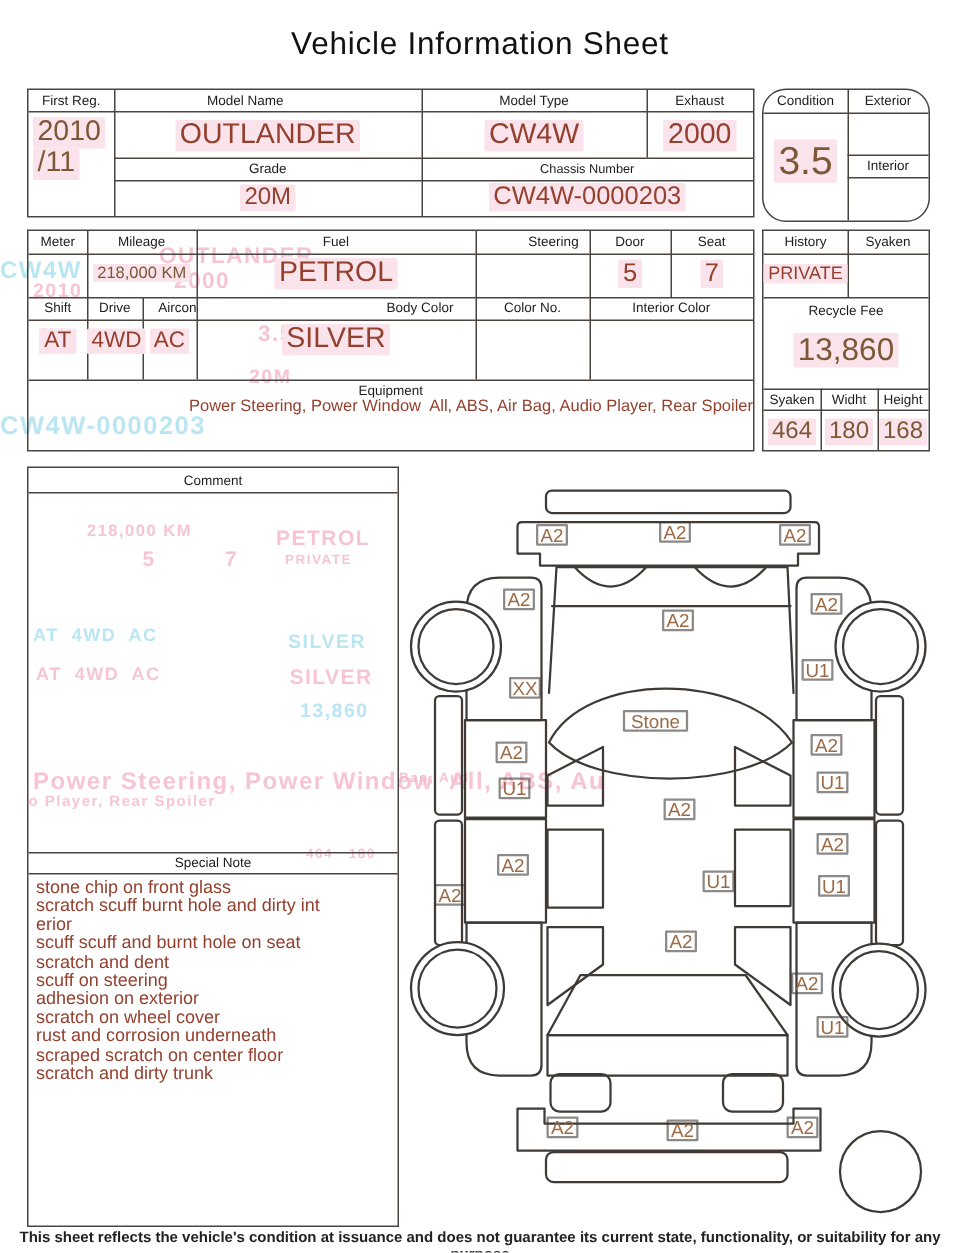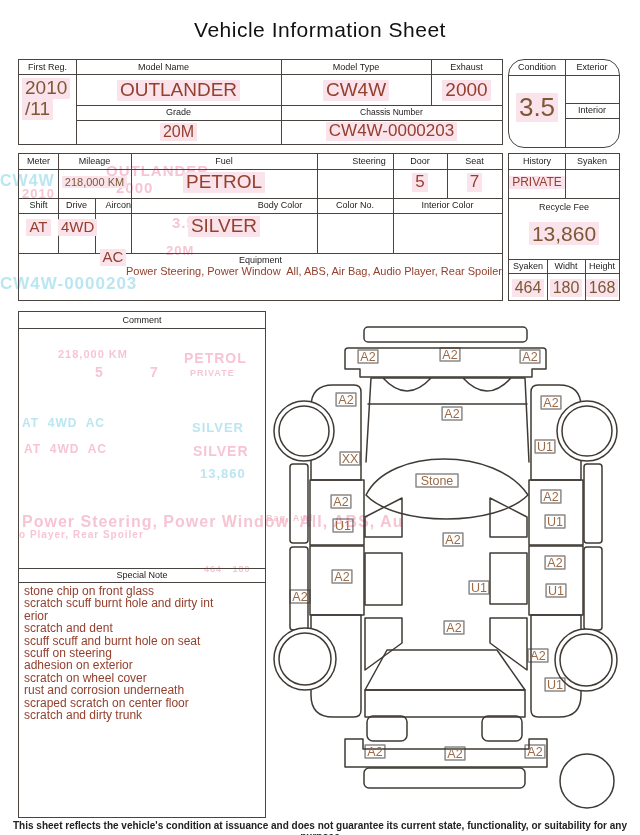--- a/index.html
+++ b/index.html
@@ -120,21 +120,21 @@
     <div class="val red" style="left:374px;top:19px;width:54px;font-size:17px;"><span class="hl">5</span></div>
     <div class="val red" style="left:428px;top:19px;width:55px;font-size:17px;"><span class="hl">7</span></div>
     <div class="lbl" style="left:0;top:44px;width:39px;">Shift</div>
     <div class="lbl" style="left:39px;top:44px;width:37px;">Drive</div>
     <div class="lbl" style="left:76px;top:44px;width:36px;text-align:right;">Aircon</div>
     <div class="lbl" style="left:124px;top:44px;width:186px;margin-left:44px;">Body Color</div>
     <div class="lbl" style="left:298px;top:44px;width:76px;">Color No.</div>
     <div class="lbl" style="left:374px;top:44px;width:109px;">Interior Color</div>
     <div class="val red" style="left:0;top:65px;width:39px;font-size:15px;"><span class="hl">AT</span></div>
     <div class="val red" style="left:39px;top:65px;width:37px;font-size:15px;"><span class="hl">4WD</span></div>
-    <div class="val red" style="left:76px;top:65px;width:36px;font-size:15px;margin-top:30px;"><span class="hl">AC</span></div>
+    <div class="val red" style="left:76px;top:65px;width:36px;font-size:15px;"><span class="hl">AC</span></div>
     <div class="val red" style="left:112px;top:62px;width:186px;font-size:19px;"><span class="hl">SILVER</span></div>
     <div class="lbl" style="left:0;top:99px;width:483px;">Equipment</div>
     <div class="val red" style="left:6px;top:111px;width:477px;font-size:11px;text-align:right;white-space:pre;"><span>Power Steering, Power Window  All, ABS, Air Bag, Audio Player, Rear Spoiler</span></div>
   </div>
 
   <div class="box" style="left:508px;top:153px;width:112px;height:148px;">
     <div class="hline" style="left:0;top:15px;width:110px;"></div>
     <div class="hline" style="left:0;top:44px;width:110px;"></div>
     <div class="hline" style="left:0;top:105px;width:110px;"></div>
     <div class="hline" style="left:0;top:119px;width:110px;"></div>
@@ -158,22 +158,22 @@
     <div class="hline" style="left:0;top:16px;width:246px;"></div>
     <div class="lbl" style="left:0;top:1px;width:246px;">Comment</div>
     <div class="hline" style="left:0;top:256px;width:246px;"></div>
     <div class="hline" style="left:0;top:270px;width:246px;"></div>
     <div class="lbl" style="left:0;top:256px;width:246px;">Special Note</div>
   </div>
   <div id="notes">
       <div class="note-line">stone chip on front glass</div>
       <div class="note-line">scratch scuff burnt hole and dirty int</div>
       <div class="note-line">erior</div>
+      <div class="note-line">scuff scuff and burnt hole on seat</div>
       <div class="note-line">scratch and dent</div>
-      <div class="note-line">scuff scuff and burnt hole on seat</div>
       <div class="note-line">scuff on steering</div>
       <div class="note-line">adhesion on exterior</div>
       <div class="note-line">scratch on wheel cover</div>
       <div class="note-line">rust and corrosion underneath</div>
       <div class="note-line">scraped scratch on center floor</div>
       <div class="note-line">scratch and dirty trunk</div>
     </div>
 
   <svg id="diagram" viewBox="268 310 372 500" xmlns="http://www.w3.org/2000/svg">
 

